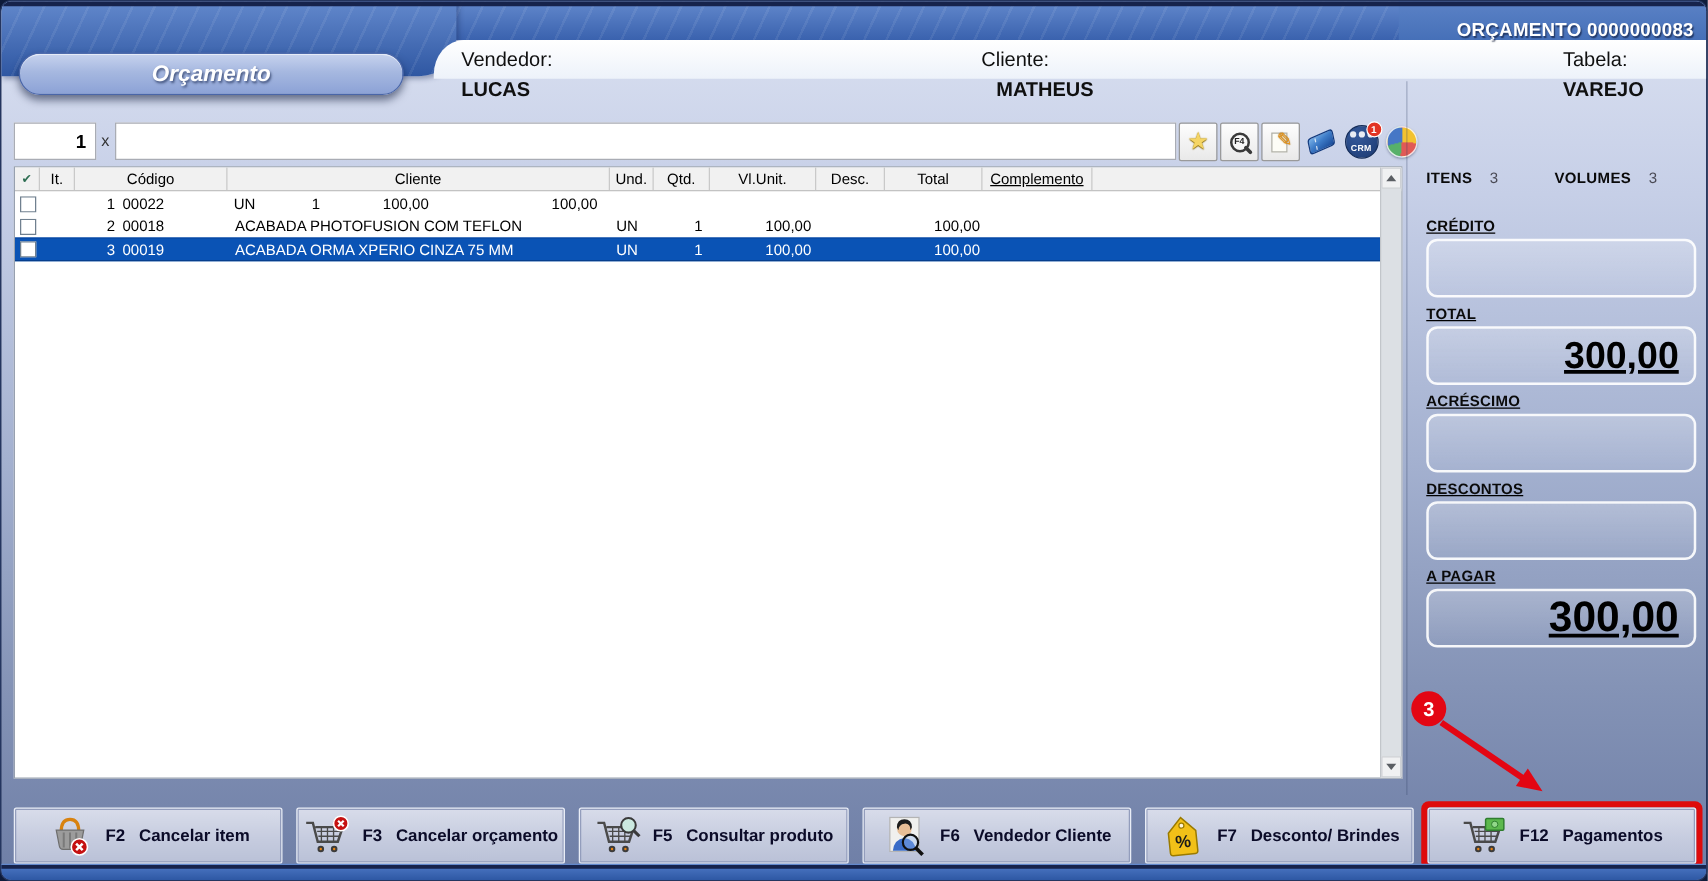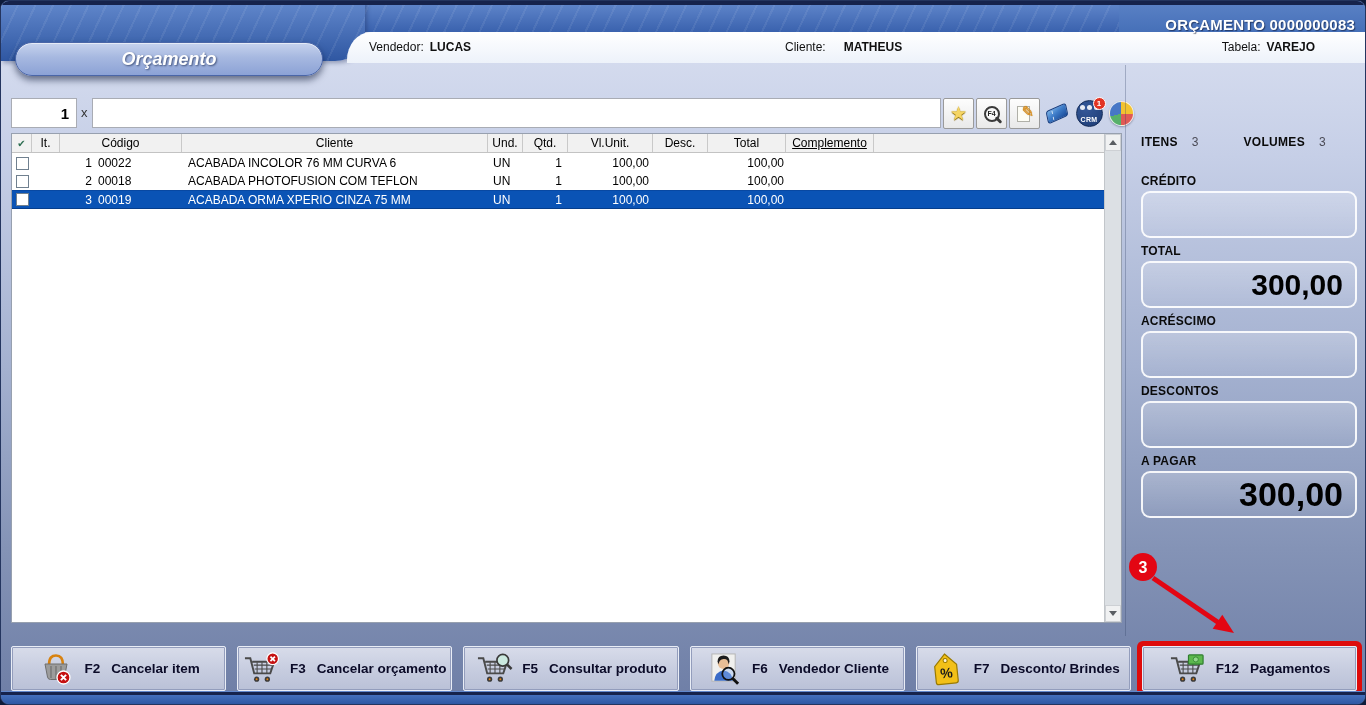--- a/index.html
+++ b/index.html
@@ -30,21 +30,21 @@
           background:linear-gradient(180deg,#C7D3EE 0%,#A6B8E0 45%,#8CA2D6 100%);
           border:1px solid #4A66A8;
           box-shadow:0 4px 7px rgba(8,18,50,.55), inset 0 1px 0 rgba(255,255,255,.55);
           display:flex; align-items:center; justify-content:center;margin-top:26px; }
   .pill-label { color:#FFFFFF; font-size:18px; font-weight:bold; font-style:italic;
                 text-shadow:1px 1px 2px rgba(15,30,70,.65); }
 
   .white-strip { position:absolute; left:346px; right:0; top:31px; height:31px; z-index:2;
                  background:linear-gradient(180deg,#FFFFFF,#EDF2FA);
                  border-top-left-radius:24px 28px; }
-  .ws-group { position:absolute; top:8px; font-size:12px; color:#101010; display:flex; gap:6px; white-space:nowrap; }
+  .ws-group { position:absolute; top:8px; font-size:16px; color:#101010; display:flex; gap:6px; white-space:nowrap;flex-direction:column; }
   .ws-group b { font-weight:bold; }
   .ws-vendedor { left:22px; }
   .ws-cliente  { left:438px; }
   .ws-tabela   { right:50px; }
 
   
   .qty-input { position:absolute; left:10px; top:97px; width:66px; height:30px;
                border:1px solid #A9ACB4; background:#fff; text-align:right; padding-right:7px;
                font-size:15px; font-weight:bold; font-family:inherit; color:#000; }
   .x-label { position:absolute; left:80px; top:104px; font-size:13px; color:#333; }
@@ -121,21 +121,21 @@
   .tri-down { width:0; height:0; border-left:4px solid transparent; border-right:4px solid transparent; border-top:5px solid #5A5E63; }
 
   .side-divider { position:absolute; left:1124px; top:64px; bottom:68px; width:1px; background:rgba(48,62,100,.30); }
 
   
   .sidebar { position:absolute; left:1140px; top:132px; width:216px; }
   .counts { display:flex; align-items:center; font-size:12px; height:18px; }
   .counts .lbl { font-weight:bold; color:#0A0A0A; letter-spacing:.3px; }
   .counts .val { color:#4A4A55; margin-left:14px; }
   .counts .vol { margin-left:45px; }
-  .sum-group { margin-top:6px; }
+  .sum-group { margin-top:6px;text-decoration:underline; }
   .sum-group.first { margin-top:23px; }
   .sum-label { font-size:12px; font-weight:bold; color:#0A0A0A; margin-bottom:3px; letter-spacing:.2px; }
   .sum-field { height:47px; border-radius:9px; border:2px solid rgba(255,255,255,.9);
                background:linear-gradient(180deg, rgba(255,255,255,.22), rgba(255,255,255,.04));
                display:flex; align-items:center; justify-content:flex-end; padding-right:12px;
                color:#000; font-weight:bold; }
   .sum-field.big { font-size:30px; }
   .sum-field.bigger { font-size:34px; }
 
   
@@ -241,21 +241,20 @@
       <div class="th th-fill"></div>
     </div>
 
     <div class="tbody">
       <div class="trow">
         <div class="td td-check">
             <span class="checkbox"></span>
           </div>
         <div class="td td-it">1</div>
         <div class="td td-cod">00022</div>
-        <div class="td td-mod">ACABADA INCOLOR 76 MM CURVA 6</div>
         <div class="td td-und">UN</div>
         <div class="td td-qtd">1</div>
         <div class="td td-vlu">100,00</div>
         <div class="td td-desc"></div>
         <div class="td td-tot">100,00</div>
         <div class="td td-comp"></div>
         <div class="td td-fill"></div>
       </div>
       <div class="trow">
         <div class="td td-check">

